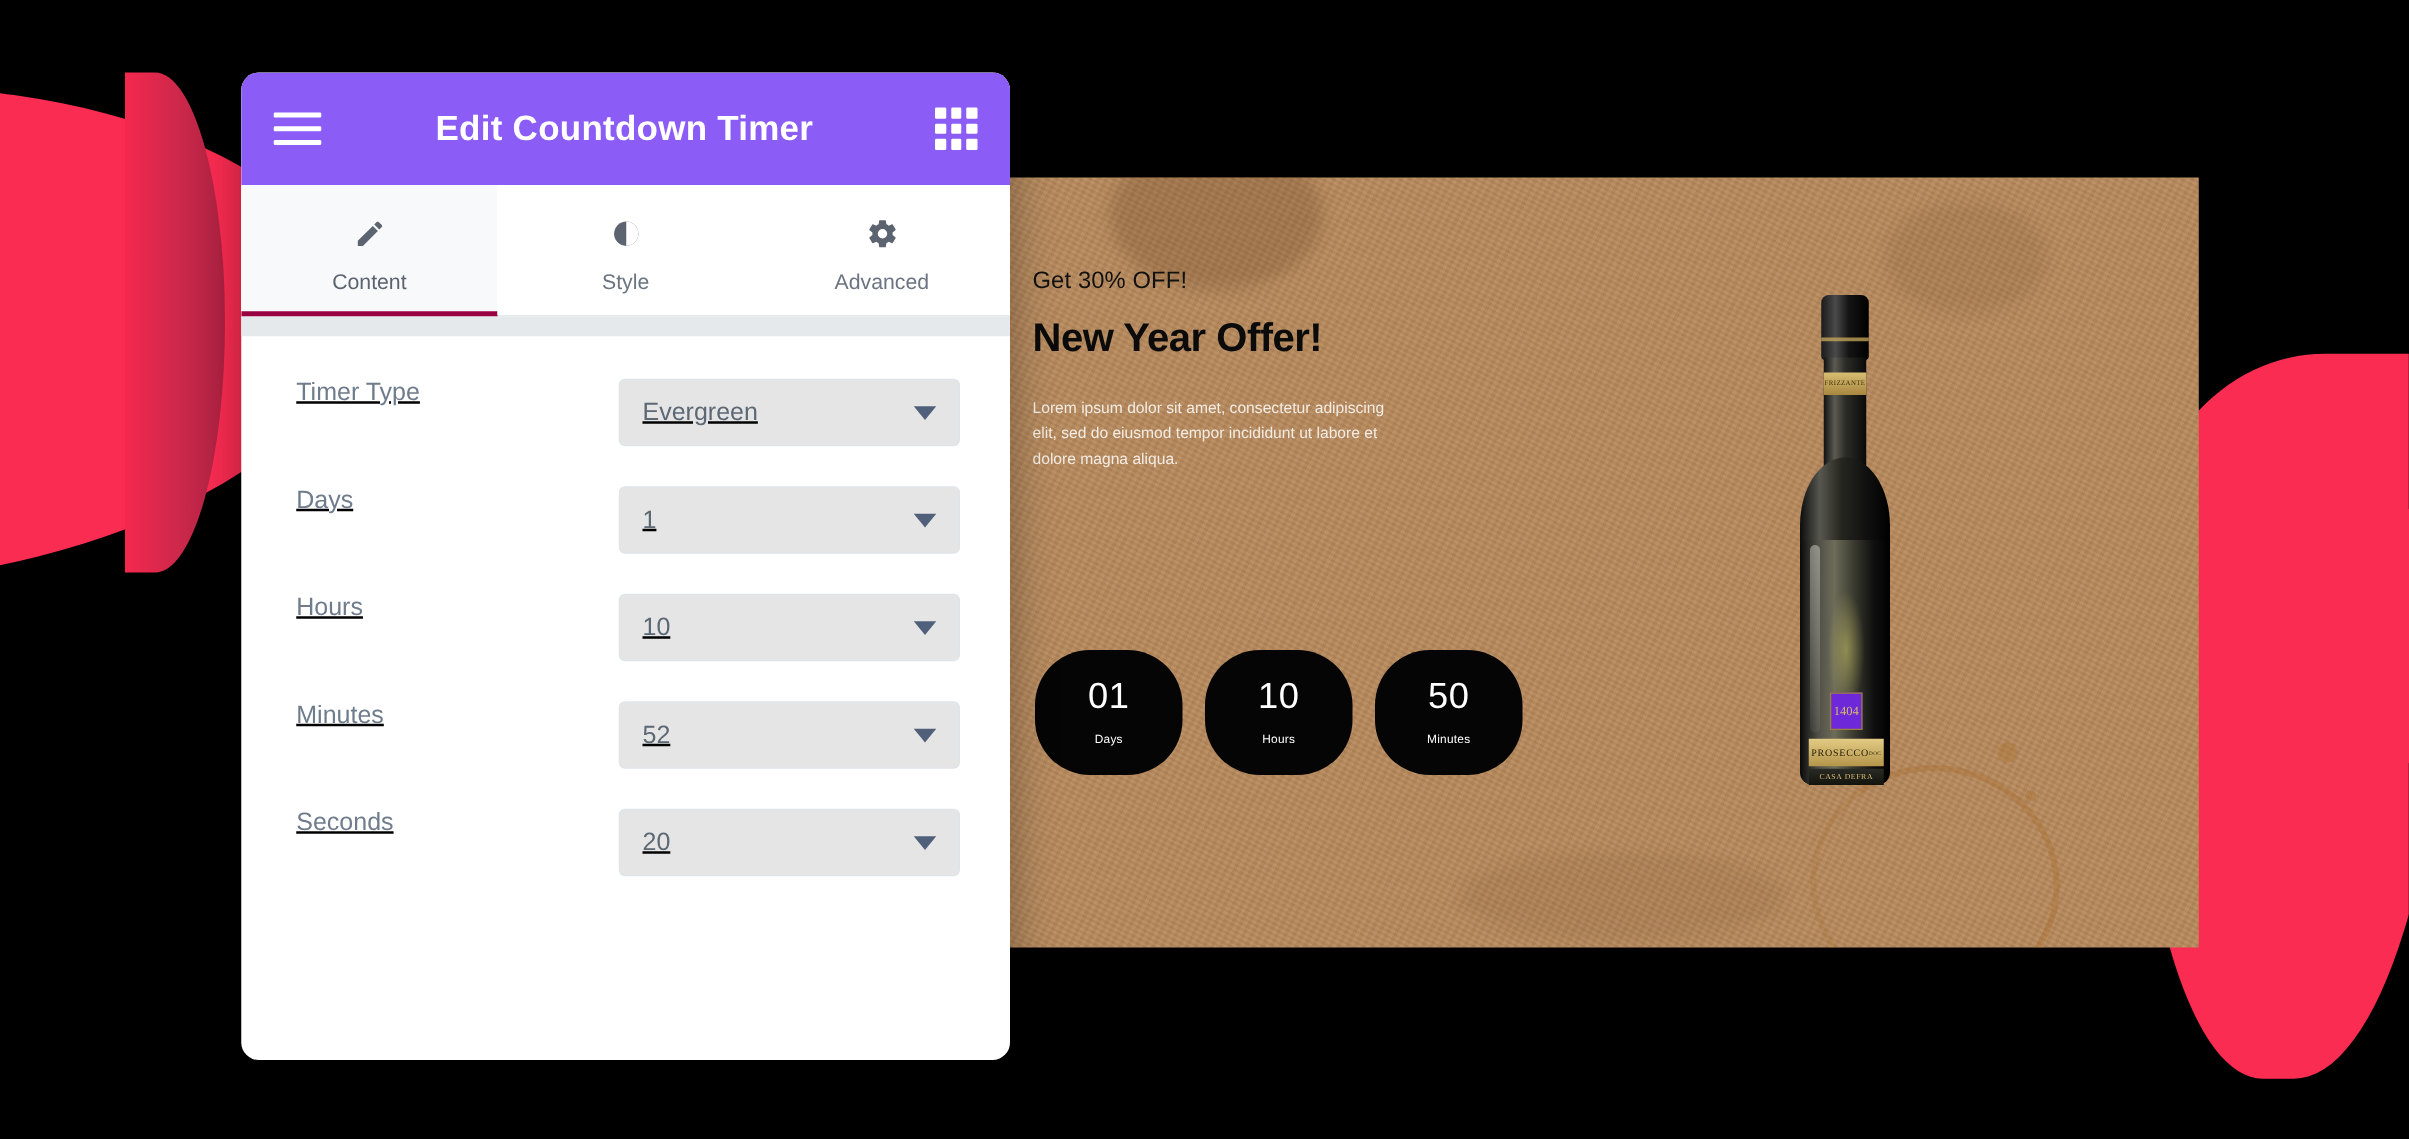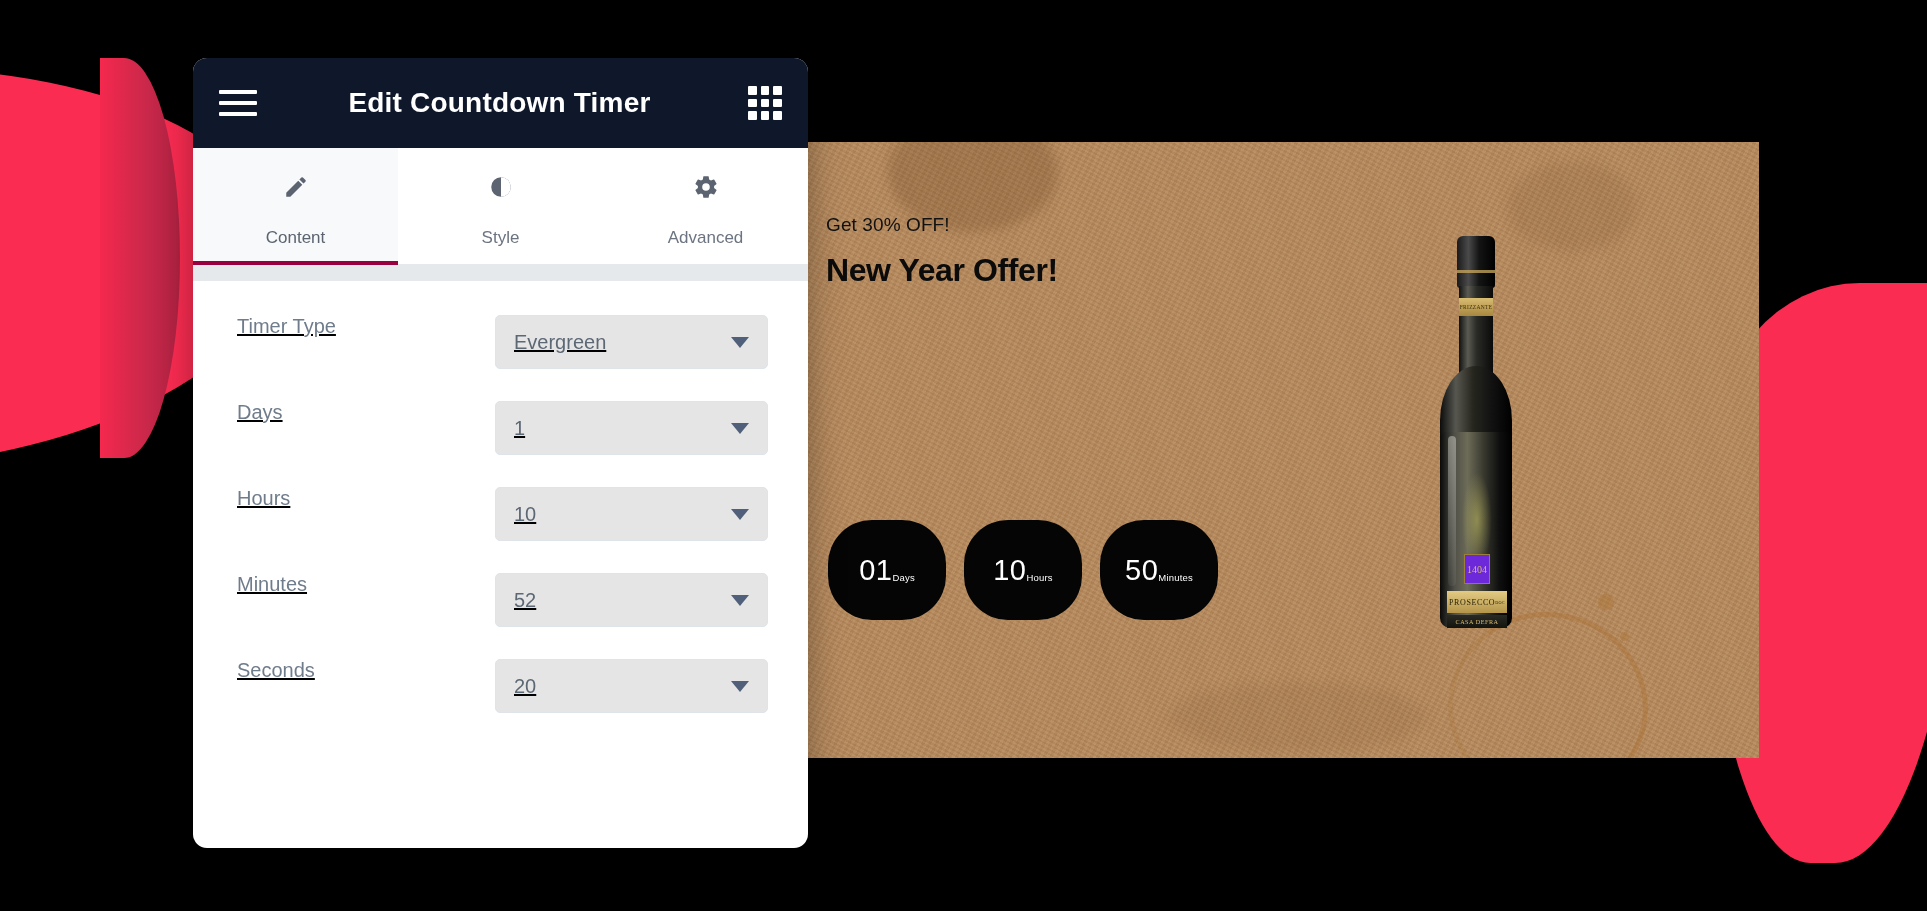--- a/index.html
+++ b/index.html
@@ -85,21 +85,21 @@
   .pv-body {
     font-size: 12.5px; line-height: 1.62; color: #f2ece4; max-width: 300px;
     font-weight: 400;
   }
 
   .timer-row { position: absolute; left: 20px; top: 378px; display: flex; gap: 18px; }
   .timer-box {
     width: 118px; height: 100px;
     background: #050505;
     border-radius: 44px;
-    display: flex; flex-direction: row; align-items: center; justify-content: center;
+    display: flex; flex-direction: column; align-items: center; justify-content: center;
     color: #fff;
   }
   .timer-num { font-size: 29px; font-weight: 400; line-height: 1; letter-spacing: .5px; }
   .timer-lbl { font-size: 9.5px; margin-top: 14px; letter-spacing: .2px; }
 
   
   .bottle { position: absolute; left: 620px; top: 94px; width: 96px; height: 400px; }
   .b-cap {
     position:absolute; left:29px; top:0; width:38px; height:52px;
     background: linear-gradient(90deg,#1a1a1a,#4a4a4a 30%,#141414 58%,#000 100%);
@@ -161,21 +161,21 @@
     position: absolute;
     left: 193px; top: 58px;
     width: 615px; height: 790px;
     background: #fff;
     border-radius: 14px;
     box-shadow: 0 10px 36px rgba(0,0,0,.35);
     overflow: hidden;
     display: flex; flex-direction: column;
   }
   .panel-header {
-    height: 90px; background: #0f172a;
+    height: 90px; background: #8b5cf6;
     display: flex; align-items: center; padding: 0 26px;
     flex: 0 0 auto;
   }
   .hamburger { width: 38px; display: flex; flex-direction: column; gap: 7px; cursor: pointer; }
   .hamburger span { display:block; height:4px; background:#fff; border-radius:1px; }
   .panel-title {
     flex: 1; text-align: center; color: #fff;
     font-size: 28px; font-weight: 700; letter-spacing: .2px;
     margin-left: -6px;
   }
@@ -189,21 +189,21 @@
   .tabs { display: flex; background:#fff; border-bottom: 1px solid #e6e9ec; flex: 0 0 auto; }
   .tab {
     flex: 1; padding: 22px 0 16px; text-align:center; cursor:pointer;
     position: relative; background: #fff;
   }
   .tab.active { background: #f8f9fa; }
   .tab.active::after {
     content:""; position:absolute; left:0; right:0; bottom:-1px; height:4px; background:#990040;
   }
   .tab-icon { height: 34px; display:flex; align-items:center; justify-content:center; color:#5b6470; }
-  .tab-label { margin-top: 24px; font-size: 17px; color:#6b7480; }
+  .tab-label { margin-top: 12px; font-size: 17px; color:#6b7480; }
   .tab.active .tab-label { color:#5b6470; }
 
   .strip { height: 16px; background:#e5e9ec; flex: 0 0 auto; }
 
   .section-head {
     display:flex; align-items:center; gap: 18px;
     padding: 28px 36px 28px 44px;
     border-bottom: 1px solid #eef0f2;
     flex: 0 0 auto; cursor:pointer;
   }
@@ -244,20 +244,21 @@
     <div class="stain" style="left:80px;top:-30px;width:170px;height:120px;"></div>
     <div class="stain" style="left:700px;top:20px;width:130px;height:90px;opacity:.5;"></div>
     <div class="stain" style="left:360px;top:540px;width:260px;height:70px;opacity:.4;"></div>
     <div class="ring-stain"></div>
     <div class="ring-dot" style="left:790px;top:452px;width:16px;height:16px;"></div>
     <div class="ring-dot" style="left:812px;top:490px;width:9px;height:9px;"></div>
 
     <div class="preview-inner">
       <div class="pv-kicker">Get 30% OFF!</div>
       <div class="pv-title">New Year Offer!</div>
+      <div class="pv-body">Lorem ipsum dolor sit amet, consectetur adipiscing elit, sed do eiusmod tempor incididunt ut labore et dolore magna aliqua.</div>
     </div>
 
     <div class="timer-row">
       <div class="timer-box">
         <div class="timer-num">01</div>
         <div class="timer-lbl">Days</div>
       </div>
       <div class="timer-box">
         <div class="timer-num">10</div>
         <div class="timer-lbl">Hours</div>

